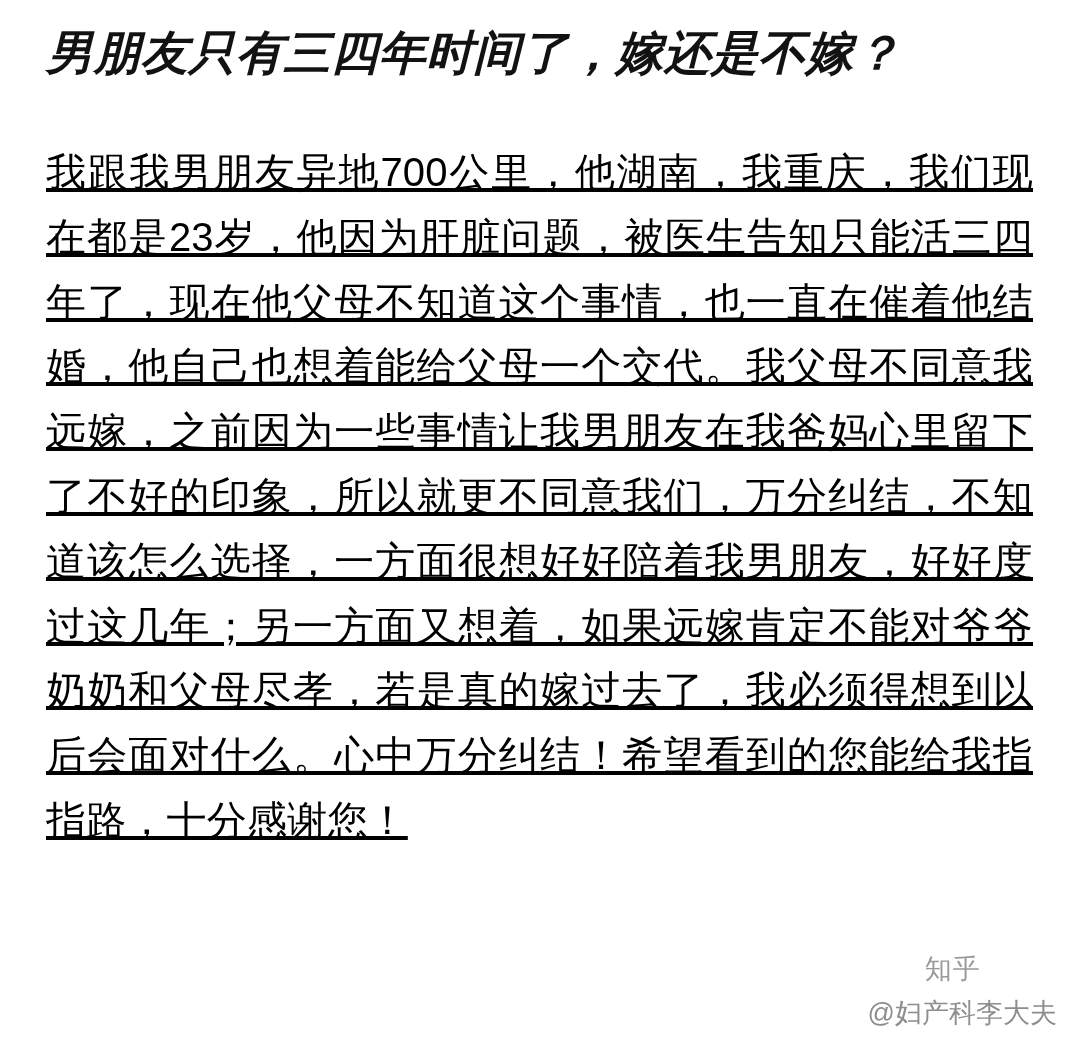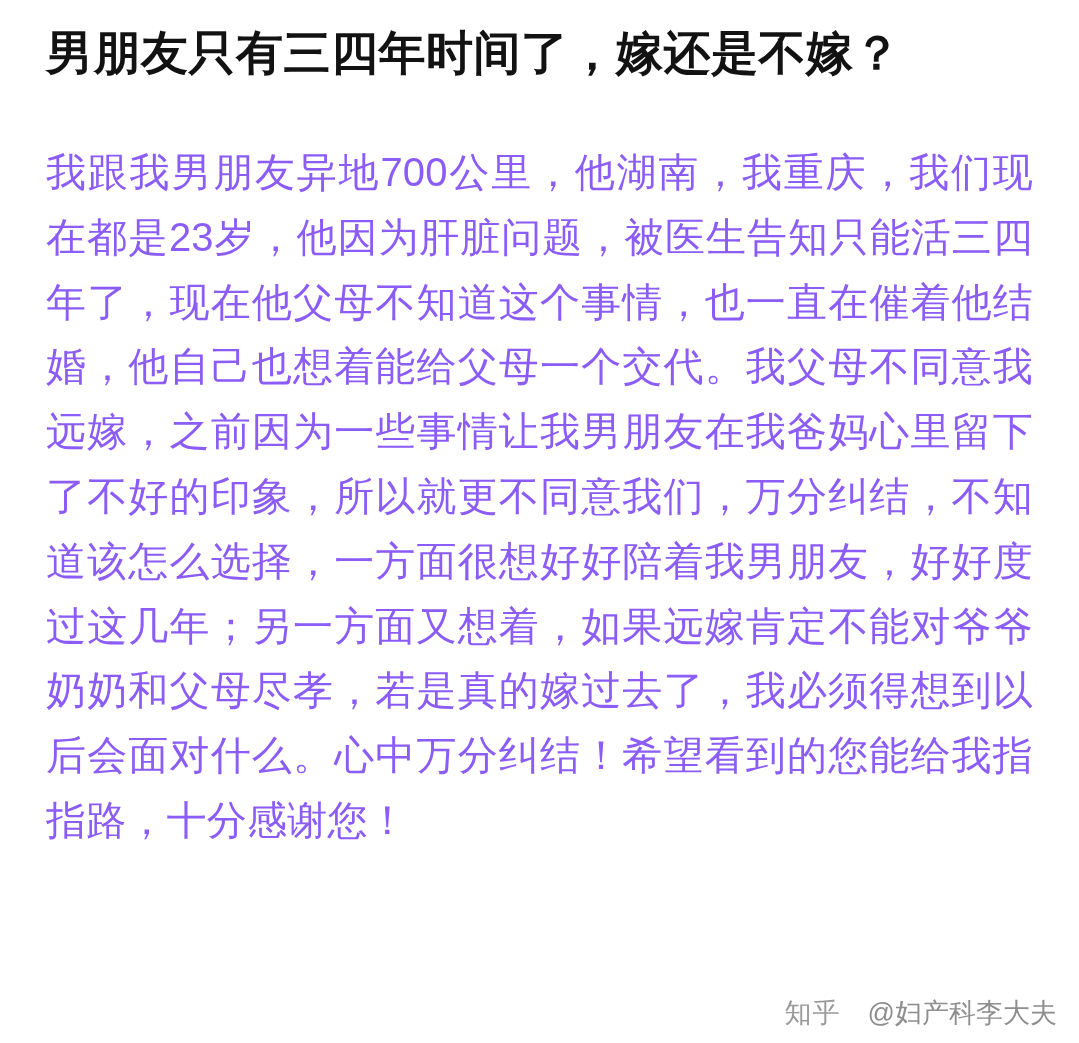--- a/index.html
+++ b/index.html
@@ -23,41 +23,44 @@
     position: relative;
   }
   .title {
     font-size: 47px;
     font-weight: bold;
     line-height: 1.32;
     letter-spacing: 0.5px;
     color: #121212;
     margin: 0 0 0 0;
     word-break: break-all;
+    font-style: italic;
   }
   .body-text {
     margin-top: 56px;
     font-size: 40px;
     line-height: 1.62;
-    color: #8b5cf6;
+    color: #000000;
     letter-spacing: 0.2px;
     text-align: justify;
     text-justify: inter-character;
     word-break: break-all;
+    text-decoration: underline;
   }
   .watermark {
     position: absolute;
     right: 22px;
     bottom: 12px;
     display: flex;
     align-items: center;
     gap: 8px;
     font-size: 27px;
     color: #8e8e8e;
     white-space: nowrap;
+    flex-direction: column;
   }
   .watermark .zh-logo {
     font-size: 27px;
     color: #9a9a9a;
     letter-spacing: 1px;
   }
   .watermark .handle {
     font-size: 27px;
     color: #8e8e8e;
     margin-left: 19px;

